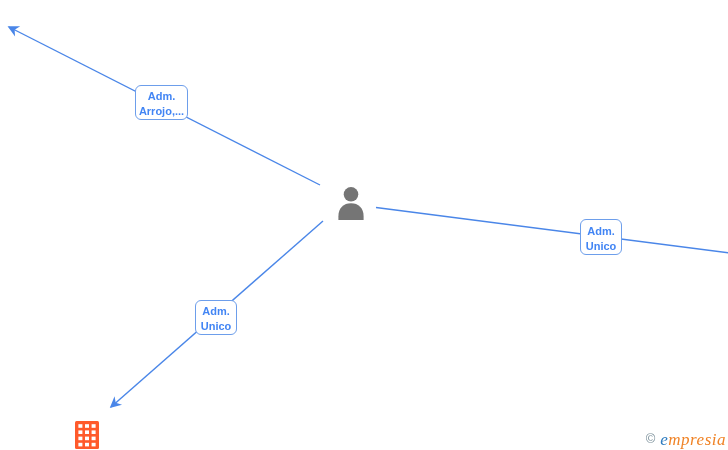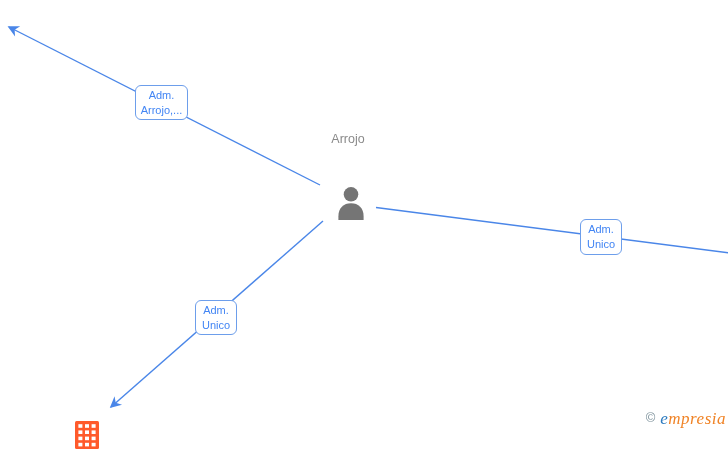--- a/index.html
+++ b/index.html
@@ -25,23 +25,24 @@
     position: absolute;
     background: #ffffff;
     border: 1px solid #6d9eeb;
     border-radius: 6px;
     color: #4285f4;
     font-size: 11px;
     line-height: 15px;
     text-align: center;
     display: flex;
     flex-direction: column;
-    justify-content: center;
+    justify-content: flex-end;
     box-sizing: border-box;
     cursor: pointer;
+    font-weight: bold;
   }
   .edge-label-a { left: 135px; top: 85px;  width: 53px; height: 35px; }
   .edge-label-b { left: 580px; top: 219px; width: 42px; height: 36px; }
   .edge-label-c { left: 195px; top: 300px; width: 42px; height: 35px; }
   .person-name {
     position: absolute;
     left: 288px; top: 132px;
     width: 120px;
     text-align: center;
     color: #8a8a8a;
@@ -55,21 +56,21 @@
     cursor: pointer;
   }
   .building-icon-wrap {
     position: absolute;
     left: 75px; top: 421px;
     width: 24px; height: 28px;
     cursor: pointer;
   }
   .watermark {
     position: absolute;
-    right: 2px; bottom: 21px;
+    right: 2px; bottom: 0;
     white-space: nowrap;
   }
   .watermark .copy {
     color: #7a8f99;
     font-size: 13px;
     vertical-align: 2px;
     margin-right: 5px;
   }
   .watermark .brand {
     font-family: "Liberation Serif", serif;
@@ -103,21 +104,20 @@
   <div class="edge-label edge-label-b">
     <span>Adm.</span>
     <span>Unico</span>
   </div>
   <div class="edge-label edge-label-c">
     <span>Adm.</span>
     <span>Unico</span>
   </div>
 
   <div class="person-name">
-    <div>Arrojo</div>
   </div>
   <div class="person-icon-wrap">
     <svg width="30" height="34" viewBox="0 0 30 34" xmlns="http://www.w3.org/2000/svg">
       <circle cx="15" cy="8.3" r="7.3" fill="#757575"></circle>
       <path d="M15,17.2 C7.6,17.2 2.4,21.9 2.4,30.2 L2.4,34 L27.6,34 L27.6,30.2 C27.6,21.9 22.4,17.2 15,17.2 Z" fill="#757575"></path>
     </svg>
   </div>
 
   <div class="building-icon-wrap">
     <svg width="24" height="28" viewBox="0 0 24 28" xmlns="http://www.w3.org/2000/svg">

